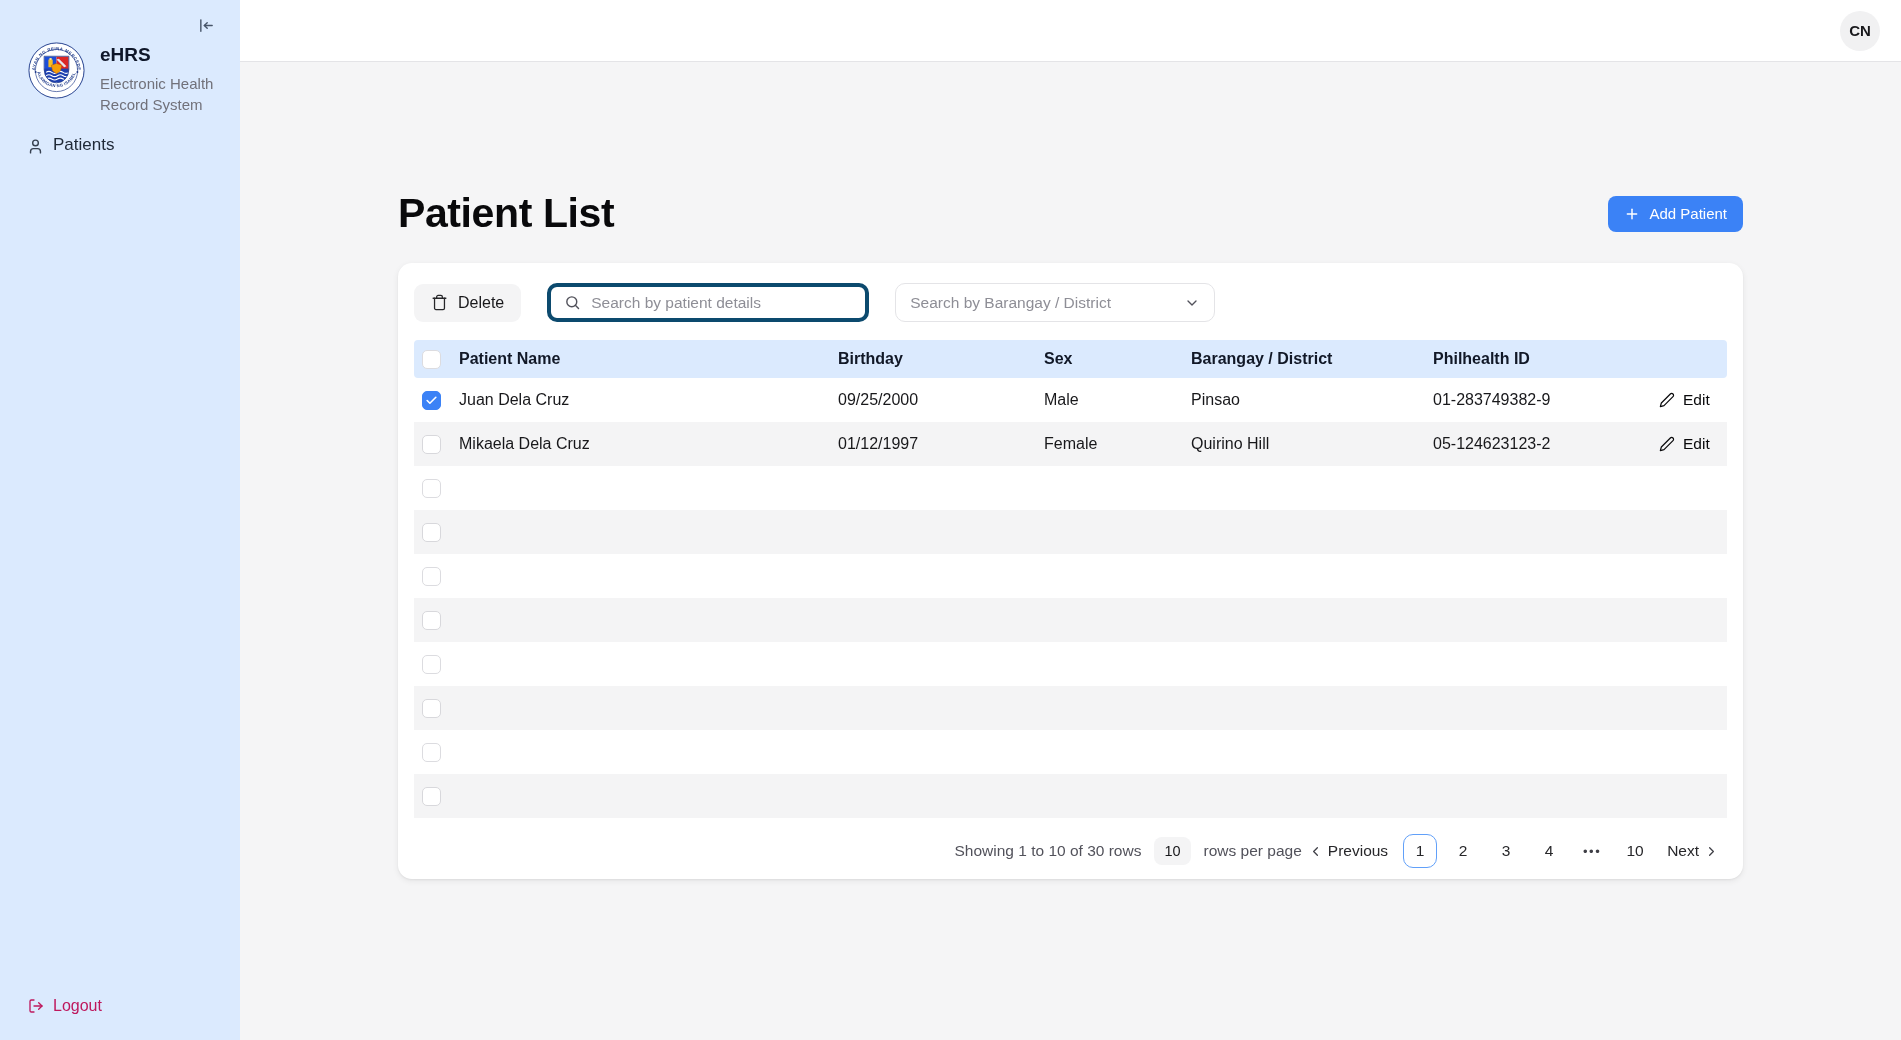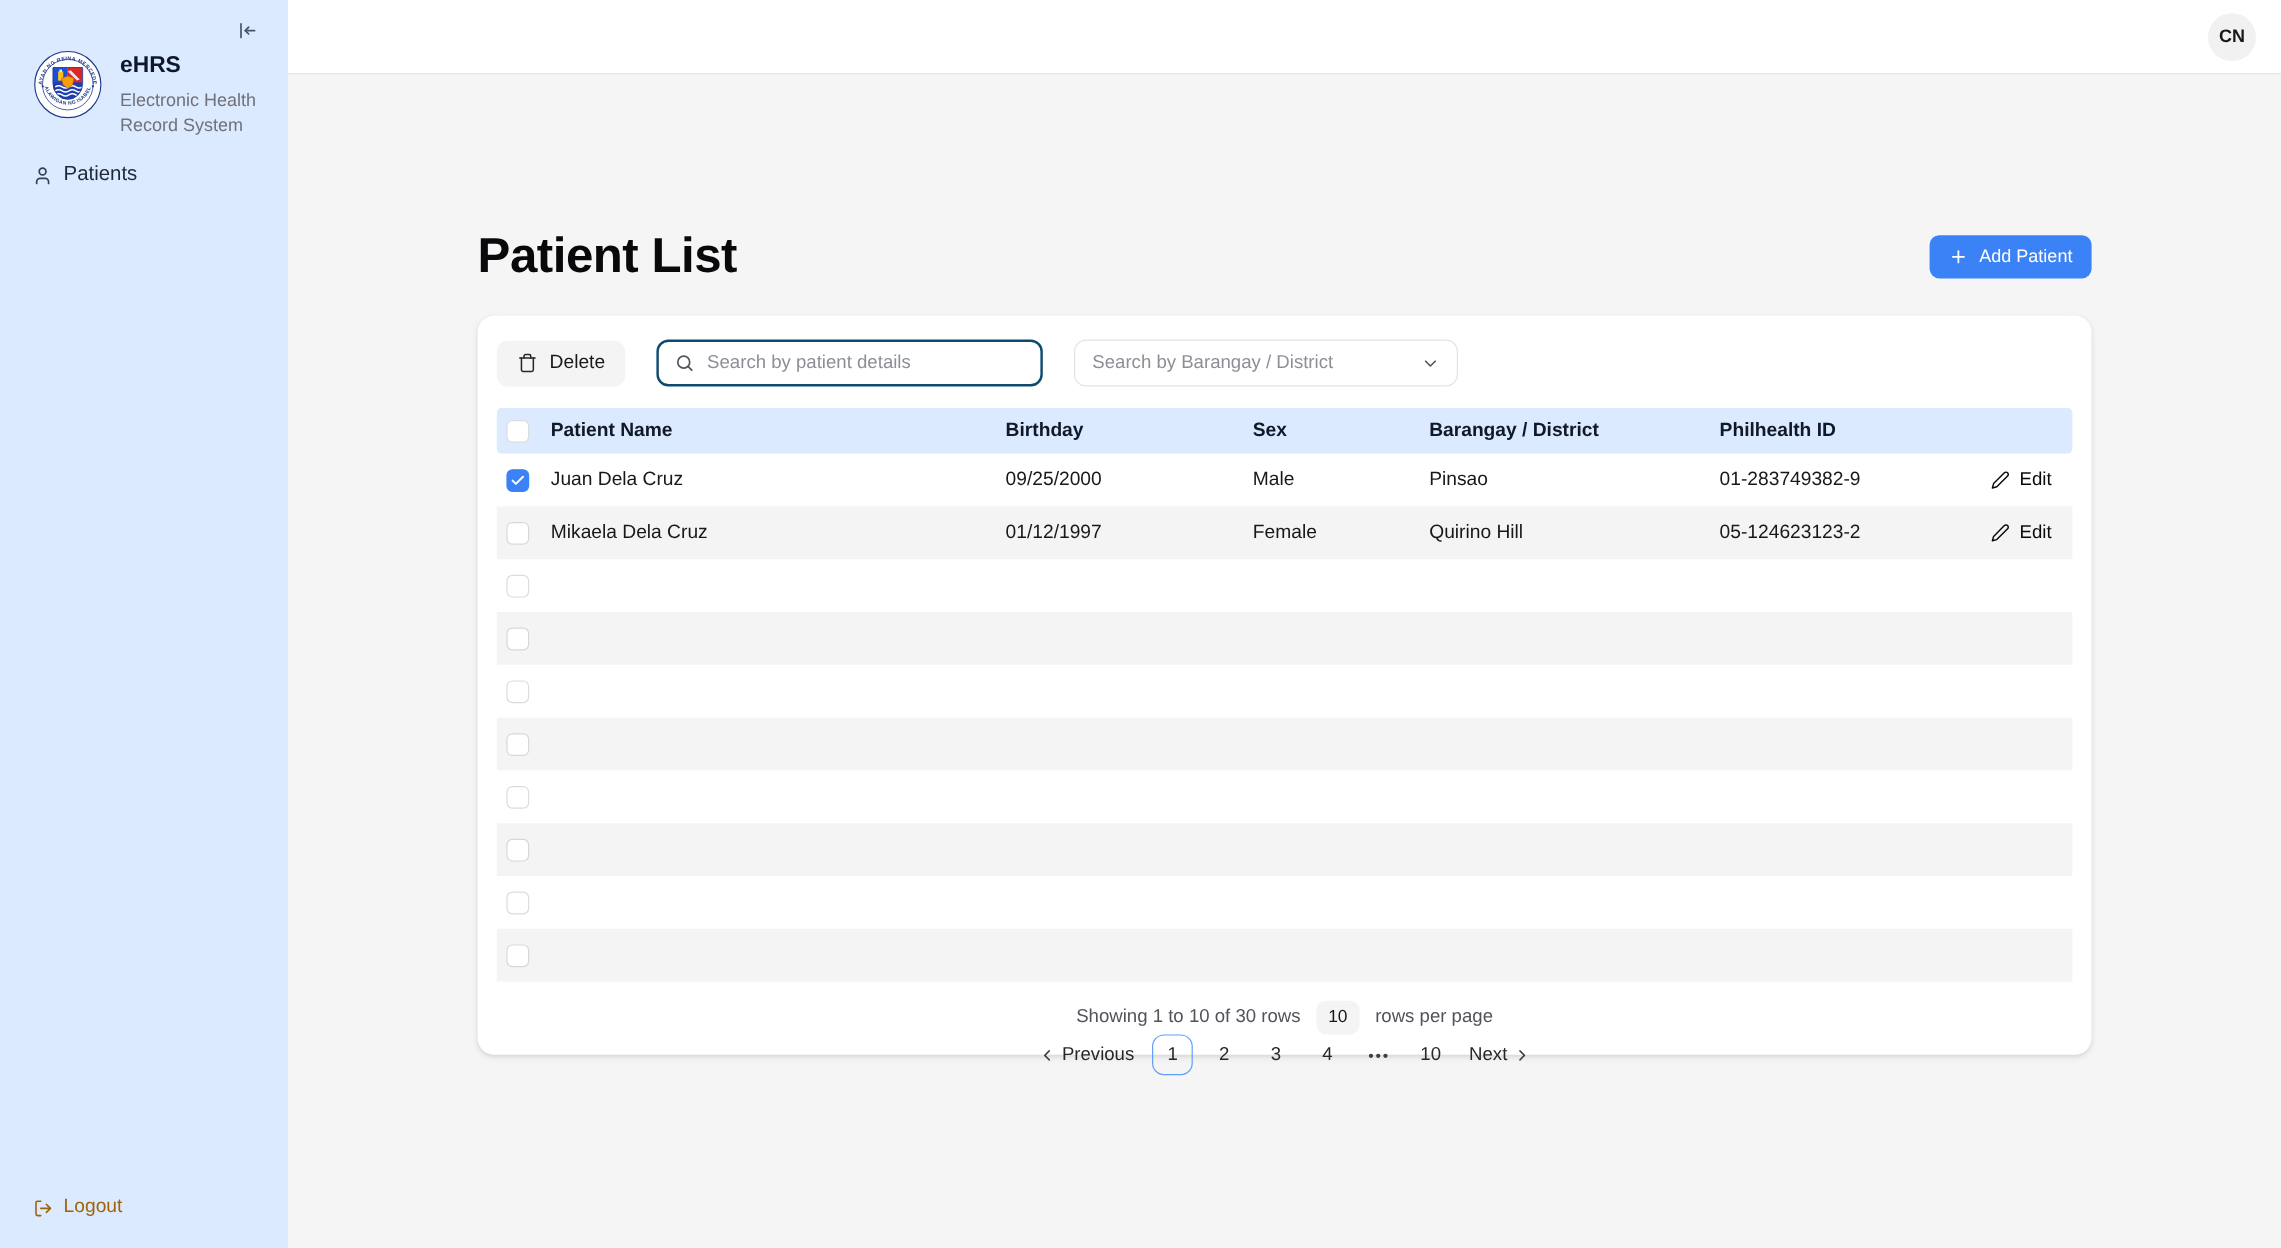--- a/index.html
+++ b/index.html
@@ -28,22 +28,22 @@
   .app-subtitle { font-size: 15px; color: #71717a; margin-top: 7px; line-height: 1.4; width: 135px; }
   .menu-label { padding: 46px 0 0 29px; font-size: 12px; font-weight: 600; color: #64748b; letter-spacing: 0.5px; }
   .menu-item {
     display: flex; align-items: flex-end; gap: 9px;
     margin: 14px 8px 0 20px; padding: 6px 0 6px 7px;
     font-size: 17px; color: #1f2937; cursor: pointer; border-radius: 8px;
   }
   .menu-item .icon { line-height: 0; color: #374151; }
   .logout {
     position: absolute; left: 28px; bottom: 25px;
-    display: flex; align-items: flex-end; gap: 9px;
-    color: #a16207; font-size: 16px; cursor: pointer;
+    display: flex; align-items: center; gap: 9px;
+    color: #be185d; font-size: 16px; cursor: pointer;
   }
   .logout .icon { line-height: 0; }
 
   
   .main { flex: 1; display: flex; flex-direction: column; min-width: 0; }
   .topbar {
     height: 62px; background: #ffffff; border-bottom: 1px solid #e4e4e7;
     display: flex; justify-content: flex-end; align-items: center; padding-right: 21px;
     flex: 0 0 62px;
   }
@@ -75,21 +75,21 @@
   .toolbar { display: flex; align-items: center; gap: 26px; margin-bottom: 18px; flex: 0 0 auto; }
   .delete-btn {
     display: flex; align-items: center; gap: 10px;
     background: #f4f4f5; border: none; border-radius: 9px;
     height: 38px; padding: 0 17px; font-size: 16px; color: #18181b;
     font-family: inherit; cursor: pointer;
   }
   .delete-btn .icon { line-height: 0; color: #27272a; }
   .search-box {
     display: flex; align-items: center; gap: 10px;
-    width: 322px; height: 39px; border: 2px solid #0c4a6e; border-radius: 10px;
+    width: 322px; height: 39px; border: 4px solid #0c4a6e; border-radius: 10px;
     padding: 0 13px; background: #fff;
   }
   .search-box .icon { line-height: 0; color: #52525b; }
   .search-box input {
     border: none; outline: none; flex: 1; font-size: 15.5px;
     font-family: inherit; color: #18181b; background: transparent;
   }
   .search-box input::placeholder { color: #8e8e96; }
   .select-box {
     display: flex; align-items: center; justify-content: space-between;
@@ -121,21 +121,20 @@
     display: flex; align-items: center; gap: 8px;
     background: none; border: none; font-size: 15.5px; color: #09090b;
     font-family: inherit; cursor: pointer; padding: 0;
   }
   .edit-btn .icon { line-height: 0; }
 
   
   .card-footer {
     margin-top: auto; display: flex; justify-content: flex-end; align-items: center;
     padding: 16px 2px 6px;
-    flex-direction: column;
   }
   .summary { display: flex; align-items: center; gap: 13px; color: #52525b; font-size: 15.5px; }
   .rpp-badge {
     background: #f4f4f5; border: none; border-radius: 8px; padding: 6px 10px;
     color: #18181b; font-size: 14.5px; font-weight: 500; font-family: inherit; cursor: pointer;
   }
   .pagination { display: flex; align-items: center; gap: 9px; }
   .nav-btn {
     display: flex; align-items: center; gap: 5px;
     background: none; border: none; font-family: inherit; font-size: 15.5px;

